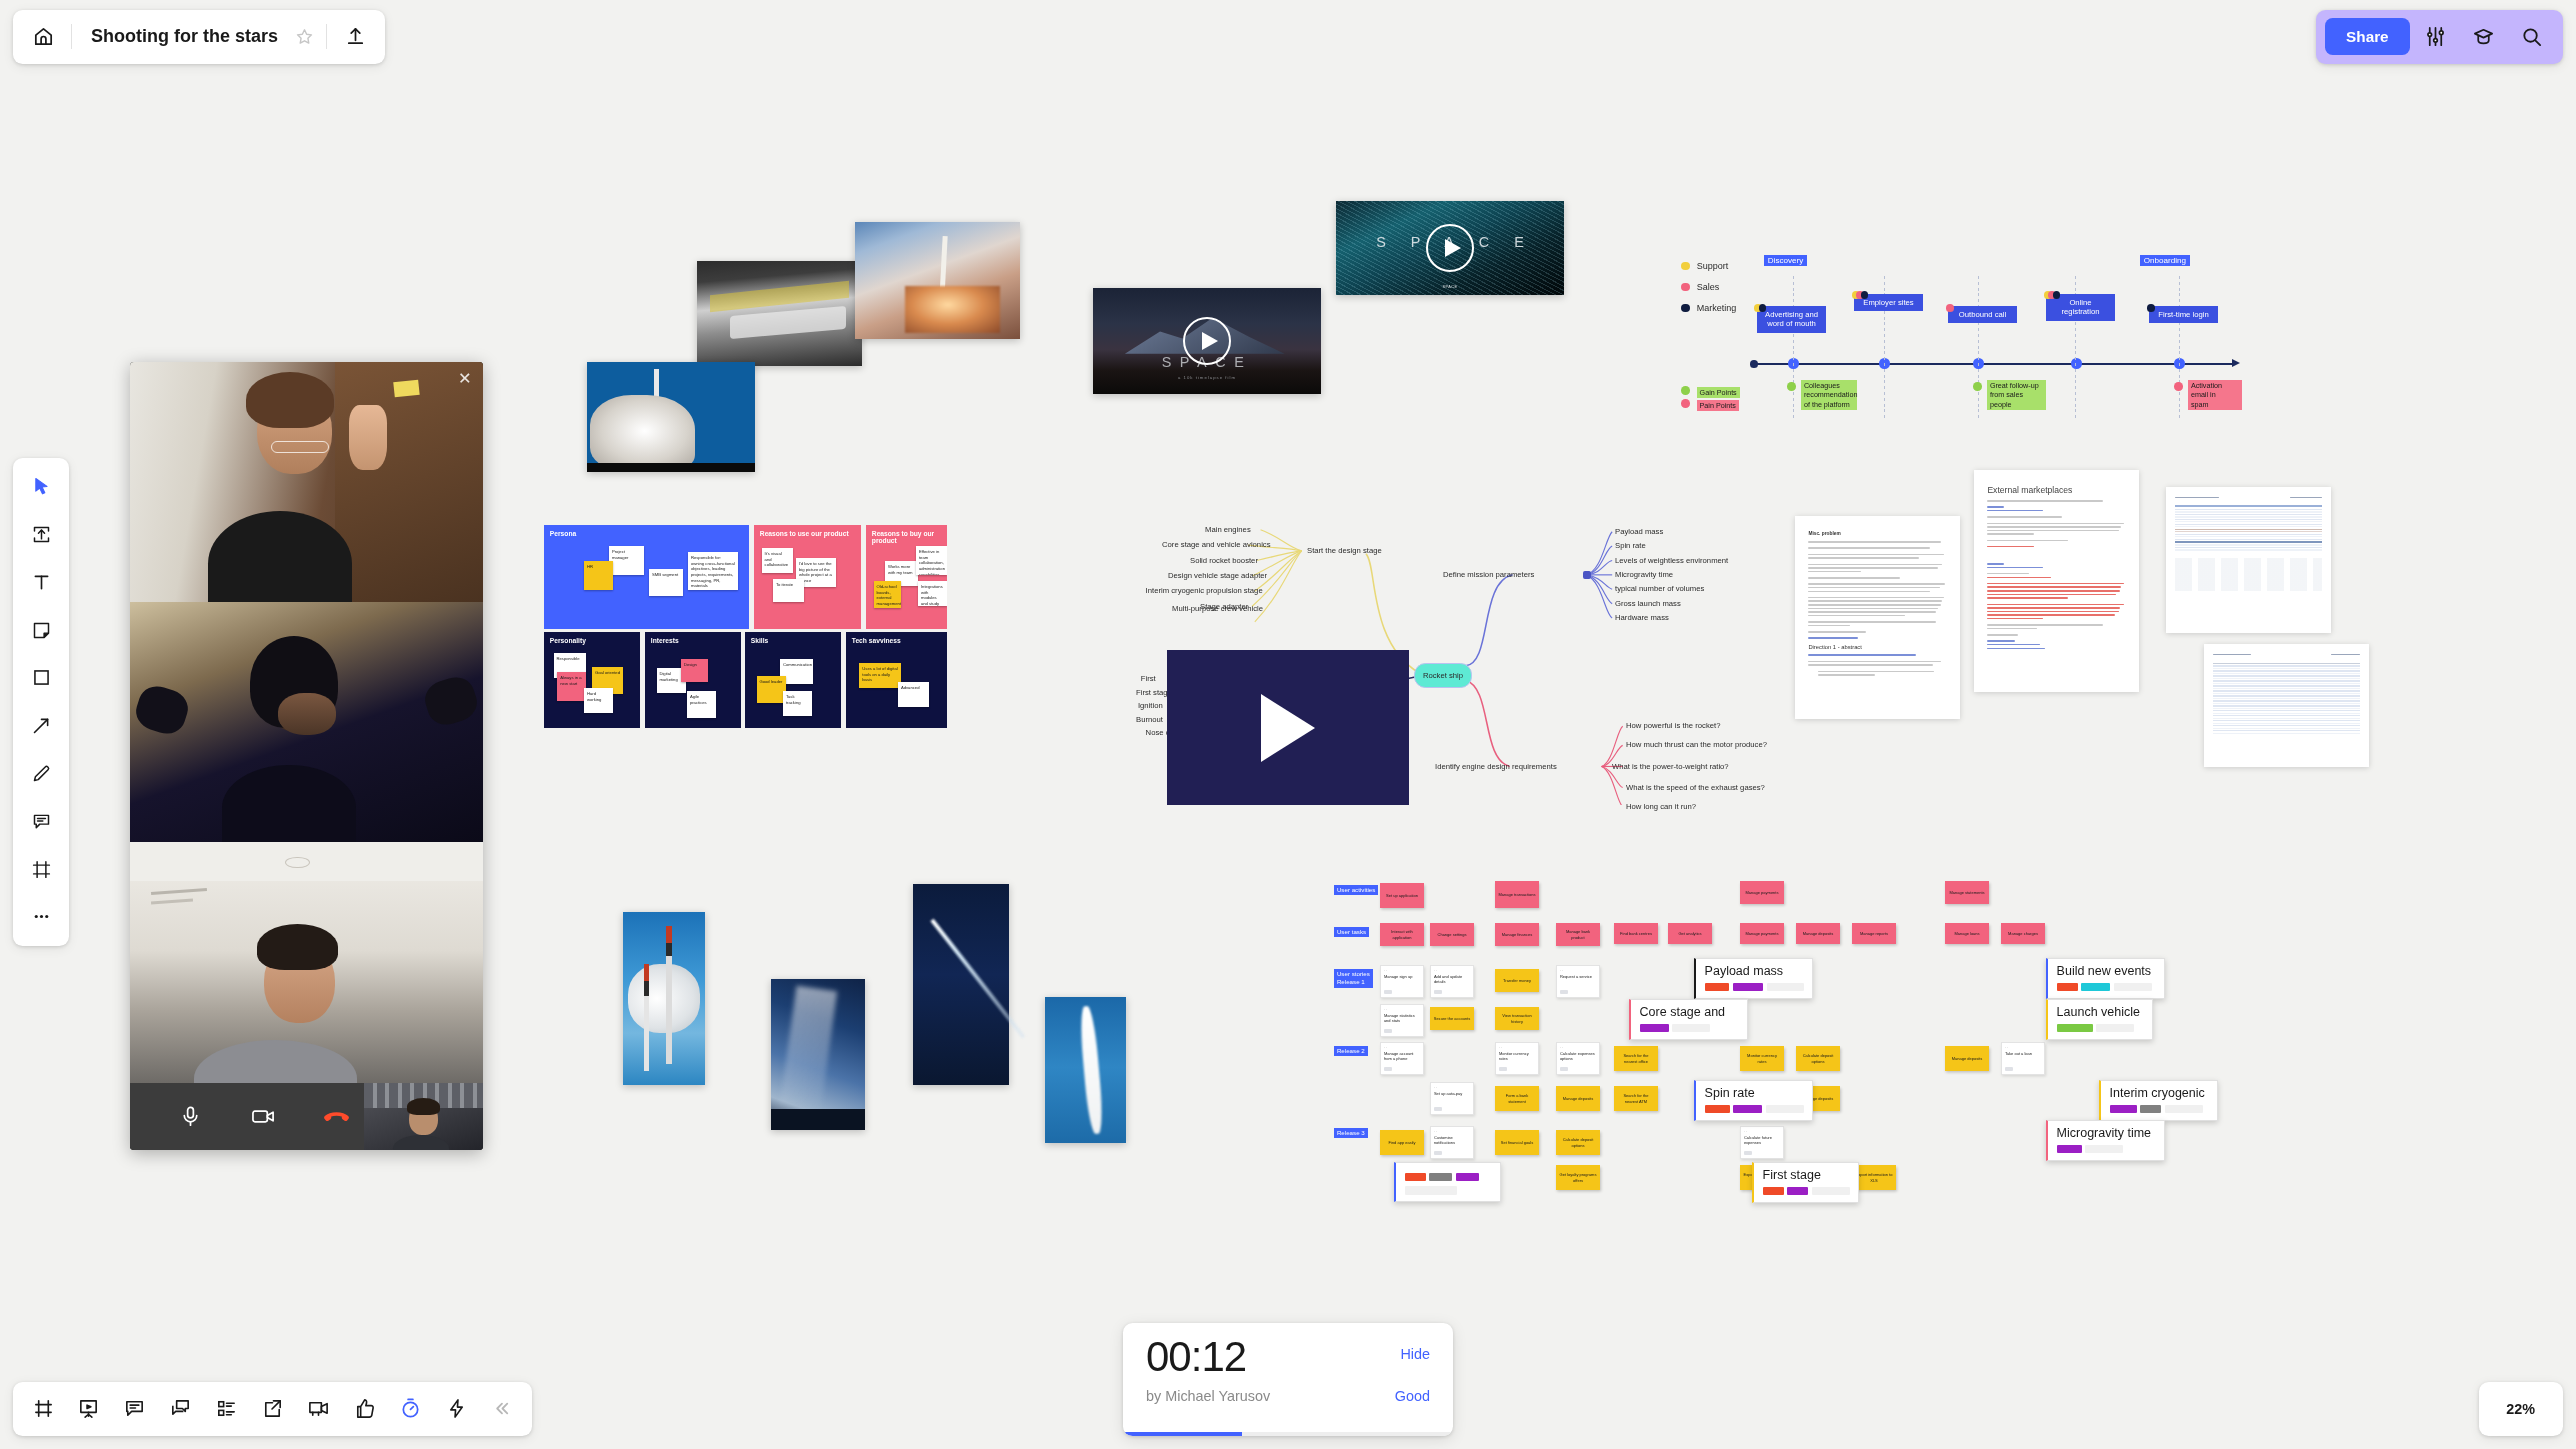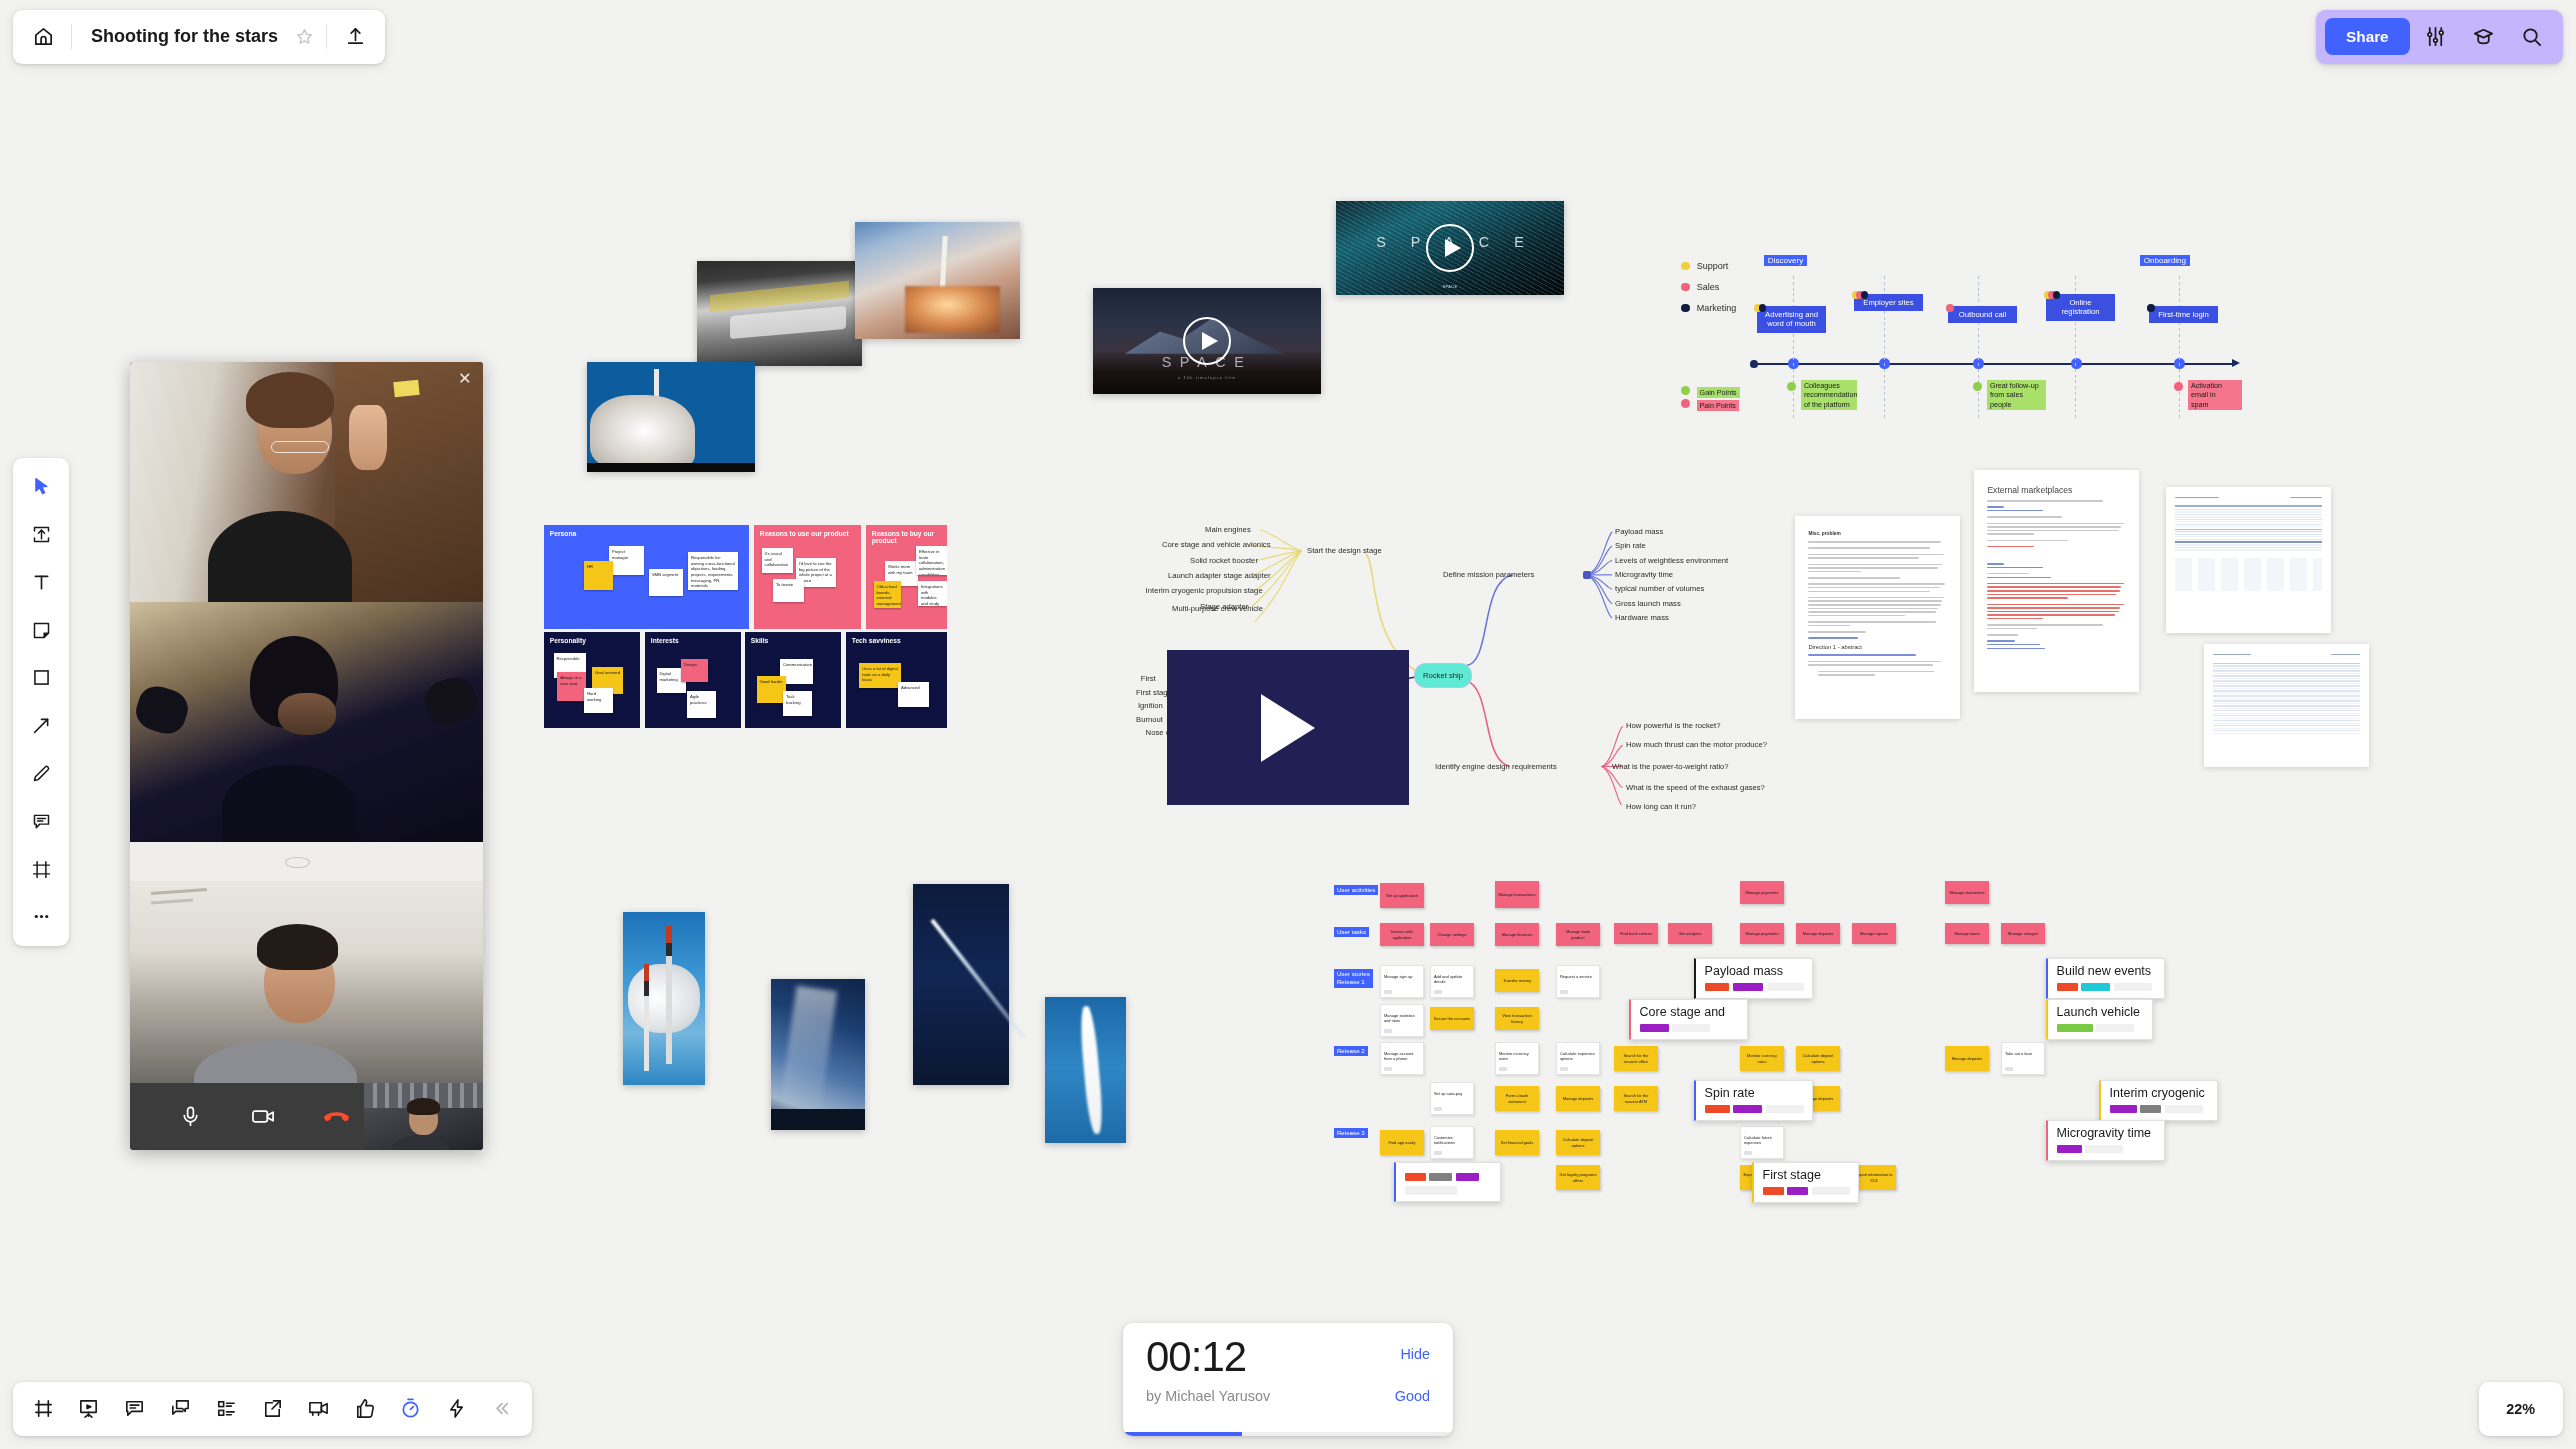--- a/index.html
+++ b/index.html
@@ -315,21 +315,21 @@
           <path d="M486 280 C 500 280, 502 280, 508 280" stroke="#e8607f"></path>
           <path d="M486 280 C 498 283, 502 300, 508 302" stroke="#e8607f"></path>
           <path d="M486 280 C 498 285, 502 318, 508 322" stroke="#e8607f"></path>
           <path d="M300 185 C 270 190, 236 200, 200 212" stroke="#2a2c63" stroke-width="1.6"></path>
         </g>
       </svg>
 
       <div class="mm-label" style="left:69px;top:27px;">Main engines</div>
       <div class="mm-label" style="left:26px;top:42px;">Core stage and vehicle avionics</div>
       <div class="mm-label" style="left:54px;top:58px;">Solid rocket booster</div>
-      <div class="mm-label" style="left:32px;top:73px;">Launch adapter stage adapter</div>
+      <div class="mm-label" style="left:32px;top:73px;">Design vehicle stage adapter</div>
       <div class="mm-label" style="left:9.6px;top:88px;">Interim cryogenic propulsion stage</div>
       <div class="mm-label" style="left:64px;top:104px;">Stage adapter</div>
       <div class="mm-label" style="left:36px;top:106px;">Multi-purpose crew vehicle</div>
       <div class="mm-label" style="left:171px;top:48px;">Start the design stage</div>
 
       <div class="mm-root" style="left:278px;top:165px;width:58px;height:25px;">Rocket ship</div>
 
       <div class="mm-label" style="left:307px;top:72px;">Define mission parameters</div>
       <div style="position:absolute;left:447px;top:73px;width:7.7px;height:7.7px;background:#4b55c4;border-radius:1.9px;"></div>
       <div class="mm-label" style="left:479px;top:29px;">Payload mass</div>

